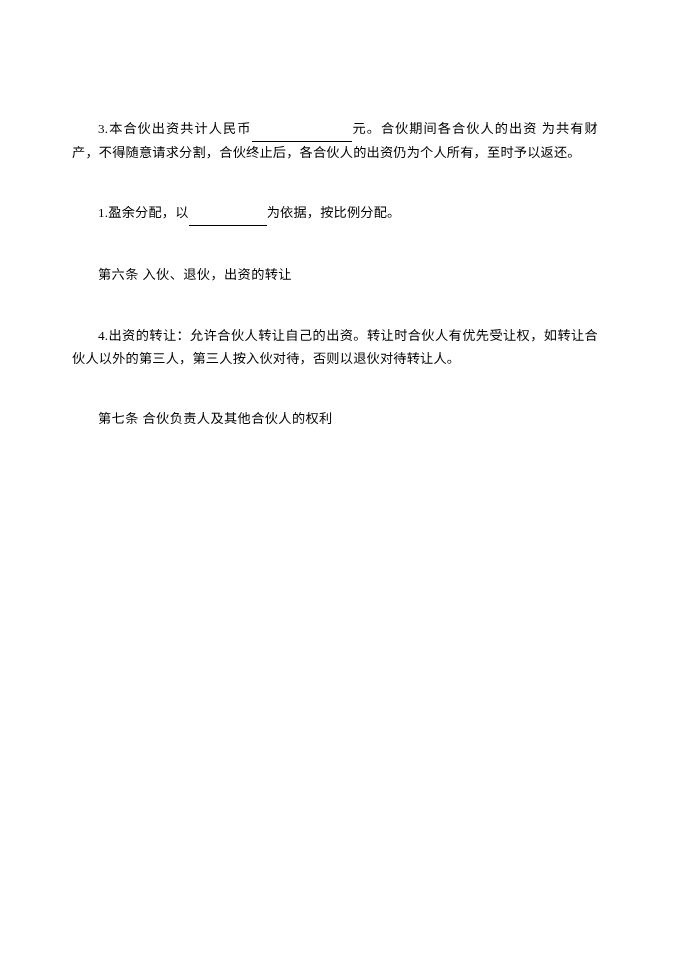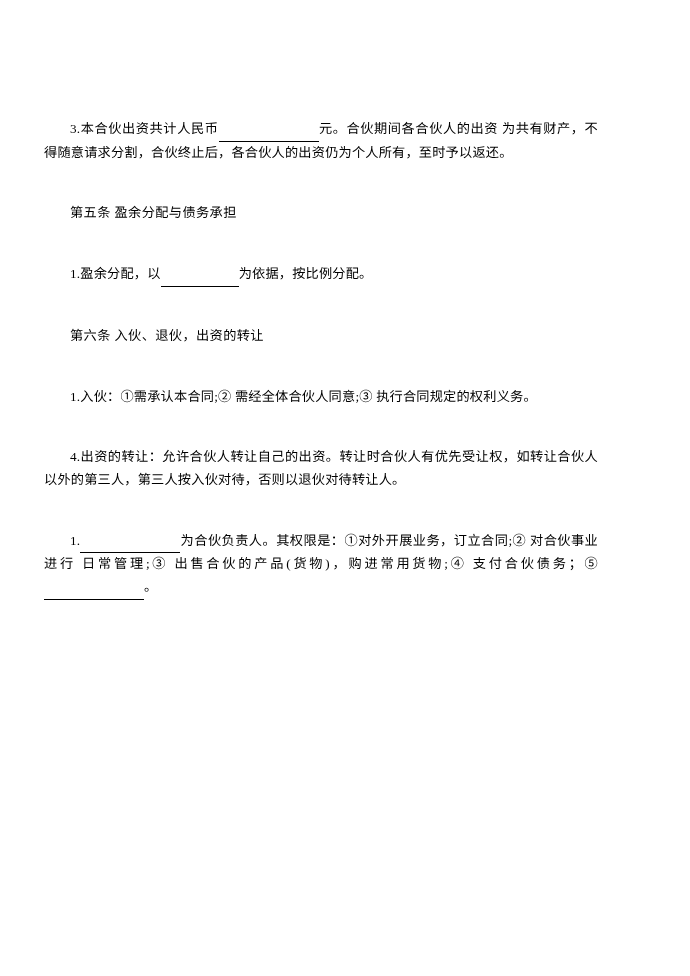--- a/index.html
+++ b/index.html
@@ -12,21 +12,21 @@
     height: 976px;
     font-family: "Liberation Serif", "DejaVu Serif", serif;
     color: #000000;
   }
   .page {
     position: relative;
     width: 690px;
     height: 744px;
     background: #ffffff;
     box-sizing: border-box;
-    padding: 118px 92px 40px 44px;
+    padding: 118px 92px 40px 72px;
     overflow: hidden;
   }
   .para {
     font-size: 13.2px;
     line-height: 1.72;
     text-align: justify;
     text-justify: inter-ideograph;
     margin: 0 0 38px 0;
     letter-spacing: 0.2px;
   }
@@ -49,20 +49,18 @@
   .b-md { width: 78px; }
   .b-lg { width: 92px; }
   .b-xl { width: 100px; }
 </style>
 </head>
 <body>
 
 <div class="page">
   <div id="doc-body">
       <div class="para indent"><span>3.本合伙出资共计人民币</span><span class="blank b-xl">&nbsp;</span><span>元。合伙期间各合伙人的出资 为共有财产，不得随意请求分割，合伙终止后，各合伙人的出资仍为个人所有，至时予以返还。</span></div>
-      <div class="heading"><span>第五条  盈余分配与债务承担</span></div>
       <div class="para indent"><span>1.盈余分配，以</span><span class="blank b-md">&nbsp;</span><span>为依据，按比例分配。</span></div>
       <div class="heading"><span>第六条  入伙、退伙，出资的转让</span></div>
-      <div class="para indent"><span>1.入伙：①需承认本合同;② 需经全体合伙人同意;③ 执行合同规定的权利义务。</span></div>
       <div class="para indent"><span>4.出资的转让：允许合伙人转让自己的出资。转让时合伙人有优先受让权，如转让合伙人以外的第三人，第三人按入伙对待，否则以退伙对待转让人。</span></div>
-      <div class="para indent"><span>1.</span><span class="blank b-xl">&nbsp;</span><span>为合伙负责人。其权限是：①对外开展业务，订立合同;② 对合伙事业进行 日常管理;③ 出售合伙的产品(货物)，购进常用货物;④ 支付合伙债务；⑤</span><span class="blank b-xl">&nbsp;</span><span>。</span></div>
+      <div class="heading"><span>第七条  合伙负责人及其他合伙人的权利</span></div>
     </div>
 </div>
 
 </body></html>

